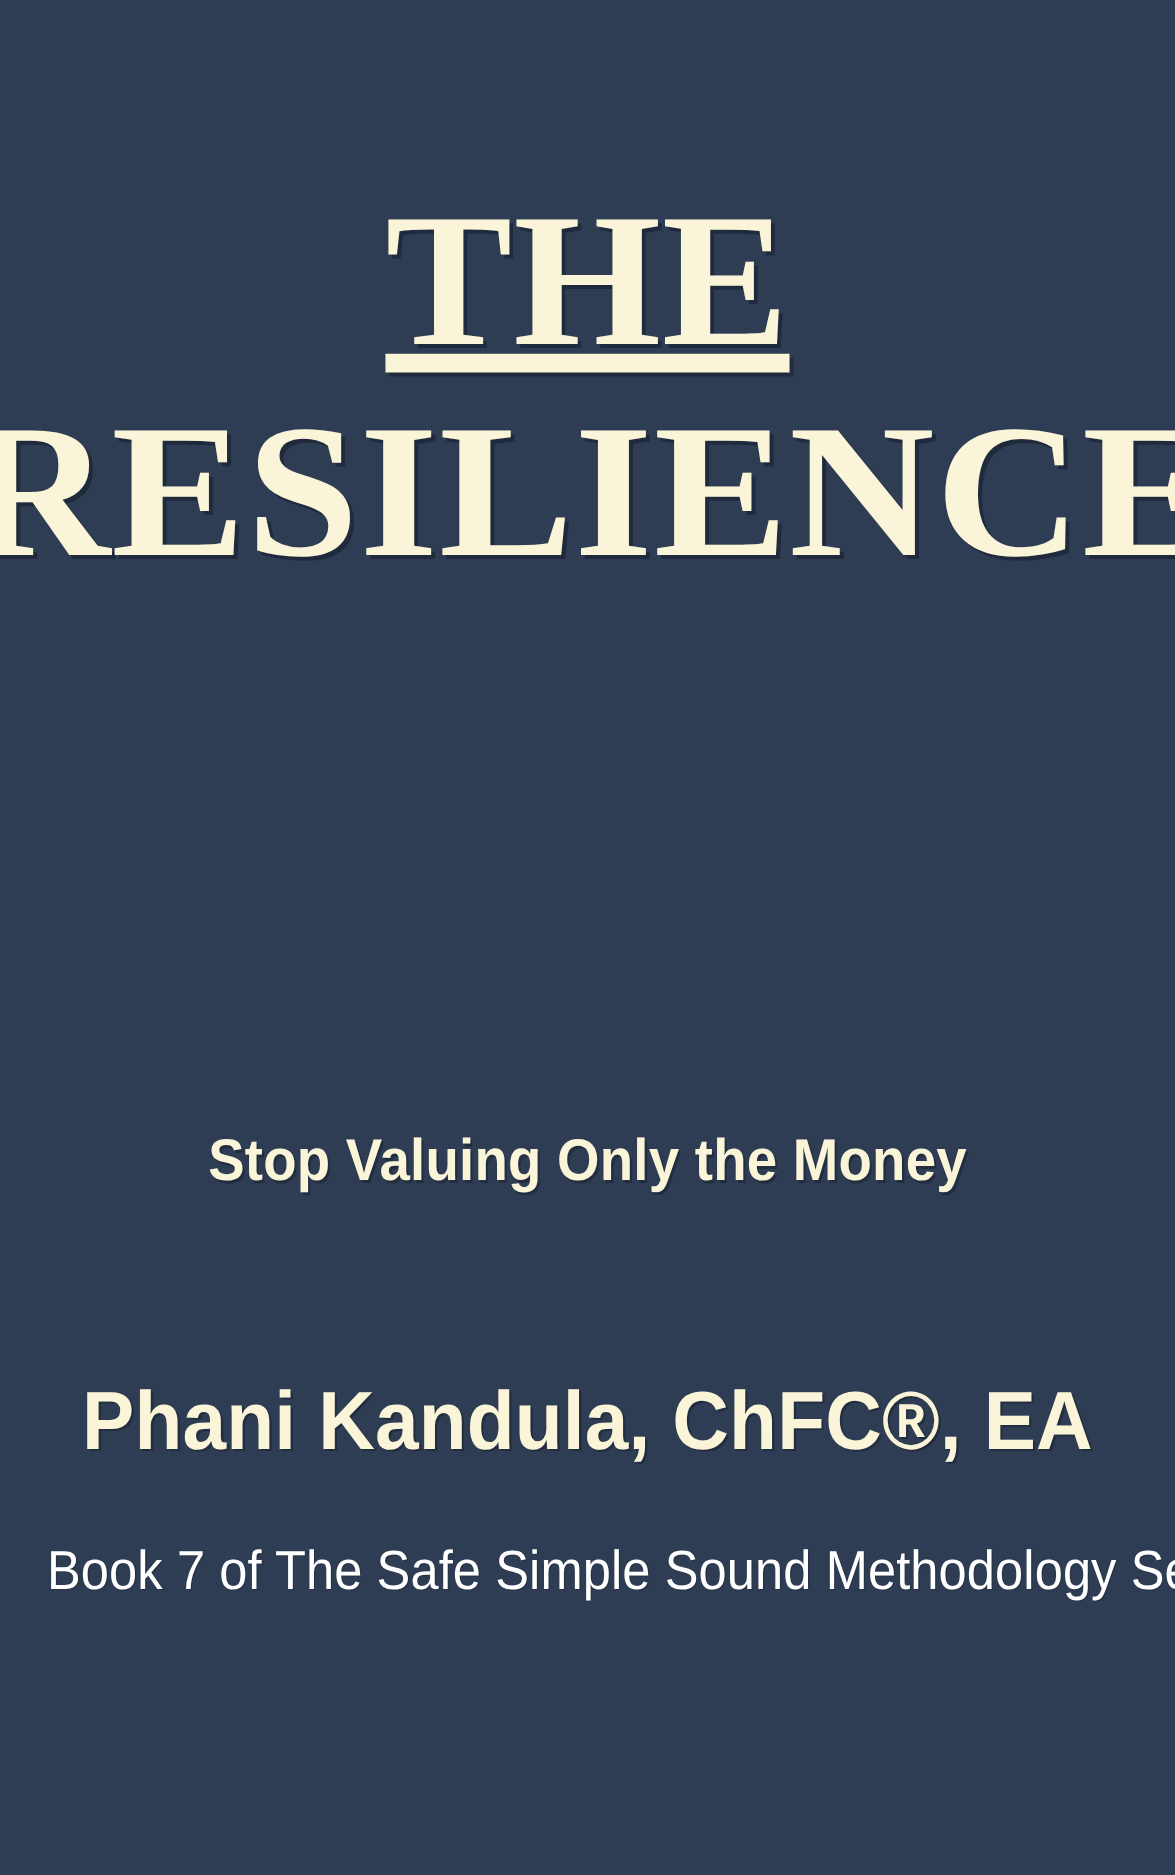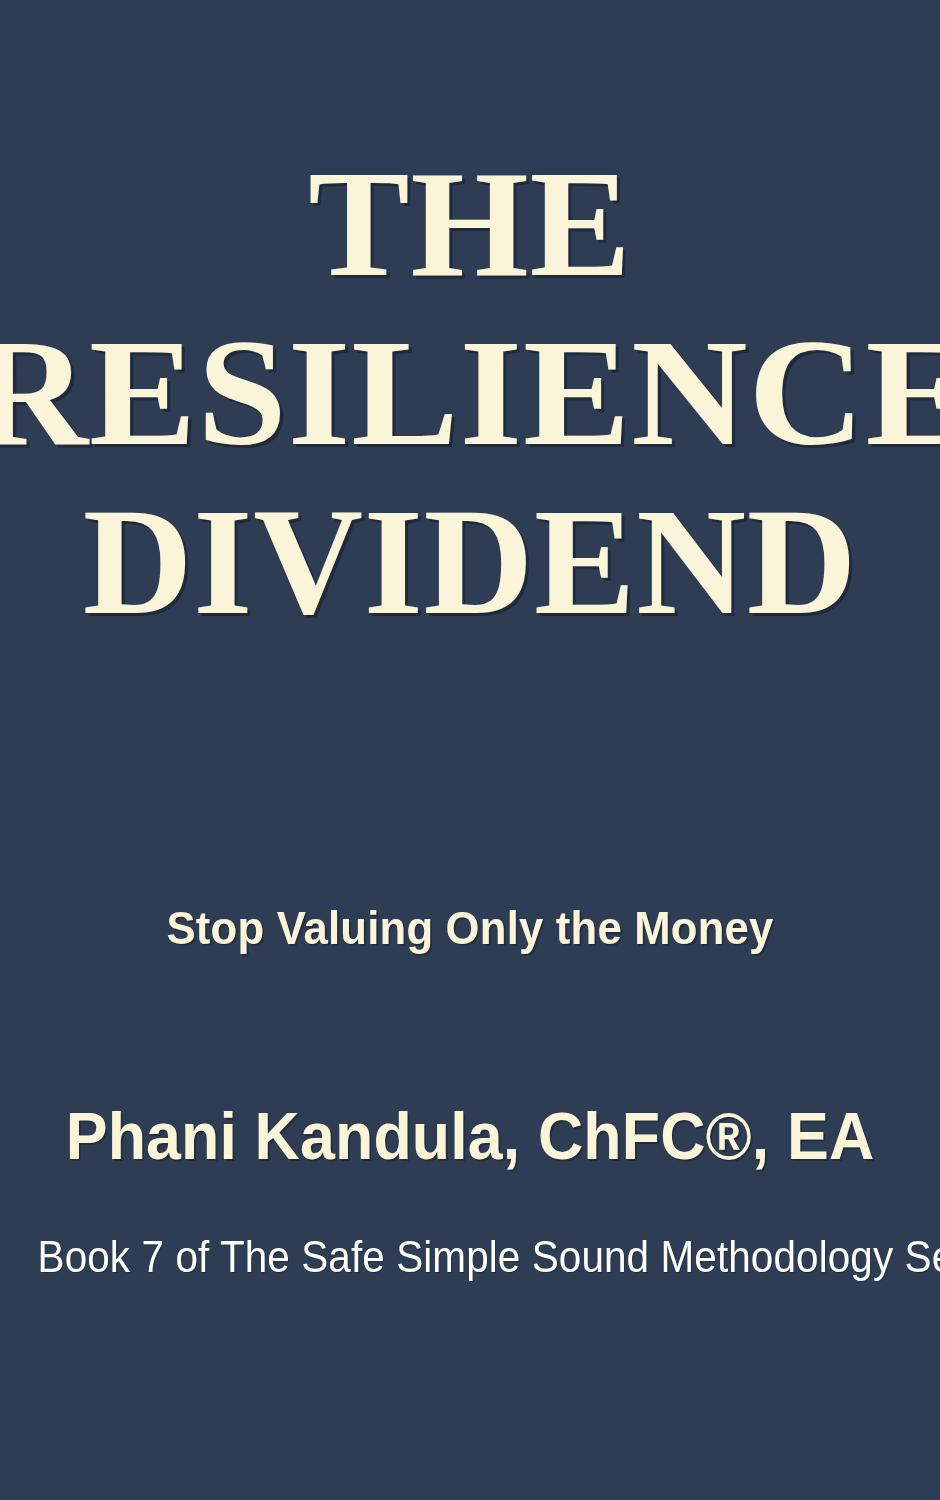--- a/index.html
+++ b/index.html
@@ -36,20 +36,21 @@
     color: #faf4d8;
     line-height: 0.98;
     letter-spacing: 0.005em;
     text-shadow: 3px 3px 0 rgba(20, 28, 42, 0.55);
     white-space: nowrap;
   }
 
   .title-line.l1 {
     font-size: 152px;
     margin-bottom: 20px;
+    text-decoration: underline;
   }
   .title-line.l2 {
     font-size: 152px;
     transform: scaleX(1.06);
     margin-bottom: 20px;
   }
   .title-line.l3 {
     font-size: 152px;
     transform: scaleX(1.0);
   }
@@ -106,21 +107,20 @@
   }
 </style>
 </head>
 <body>
 
 <div id="cover">
 
   <div class="title-block">
     <span class="title-line l1">THE</span>
     <span class="title-line l2">RESILIENCE</span>
-    <span class="title-line l3">DIVIDEND</span>
   </div>
 
   <div class="subtitle">Stop Valuing Only the Money</div>
 
   <div class="author">Phani Kandula, ChFC®, EA</div>
 
   <div class="series">Book 7 of The Safe Simple Sound Methodology Series</div>
 
 </div>
 

